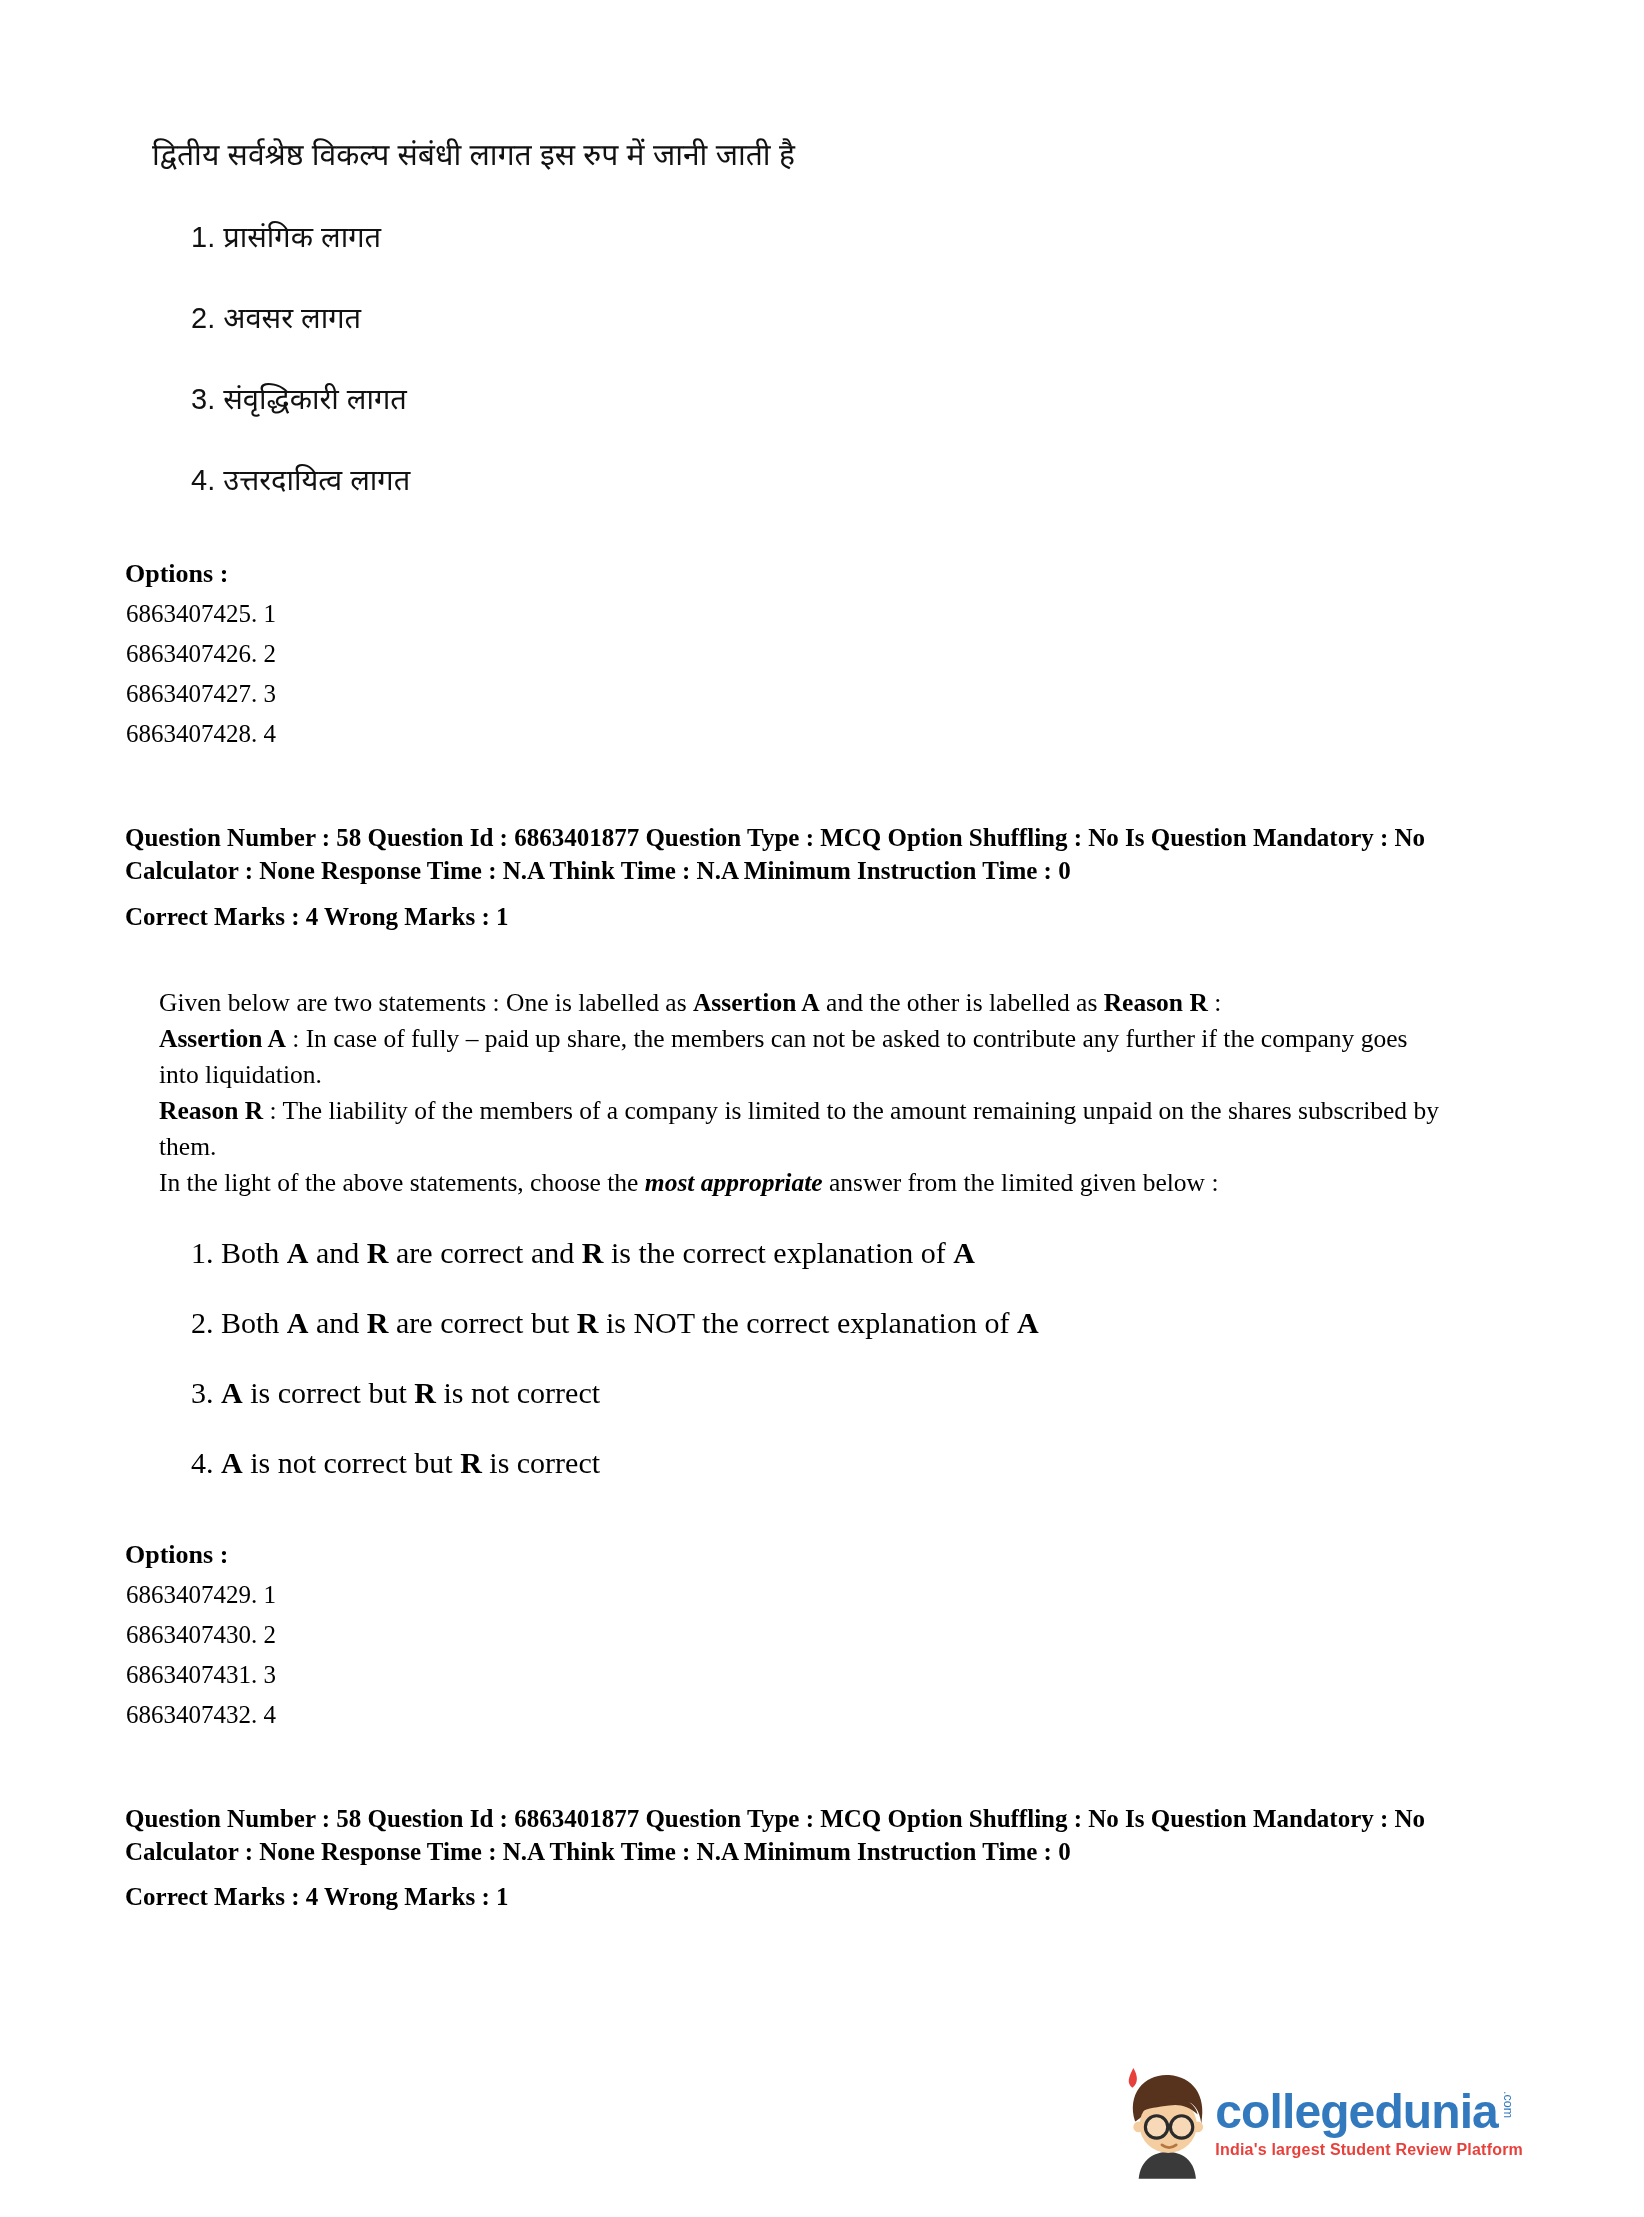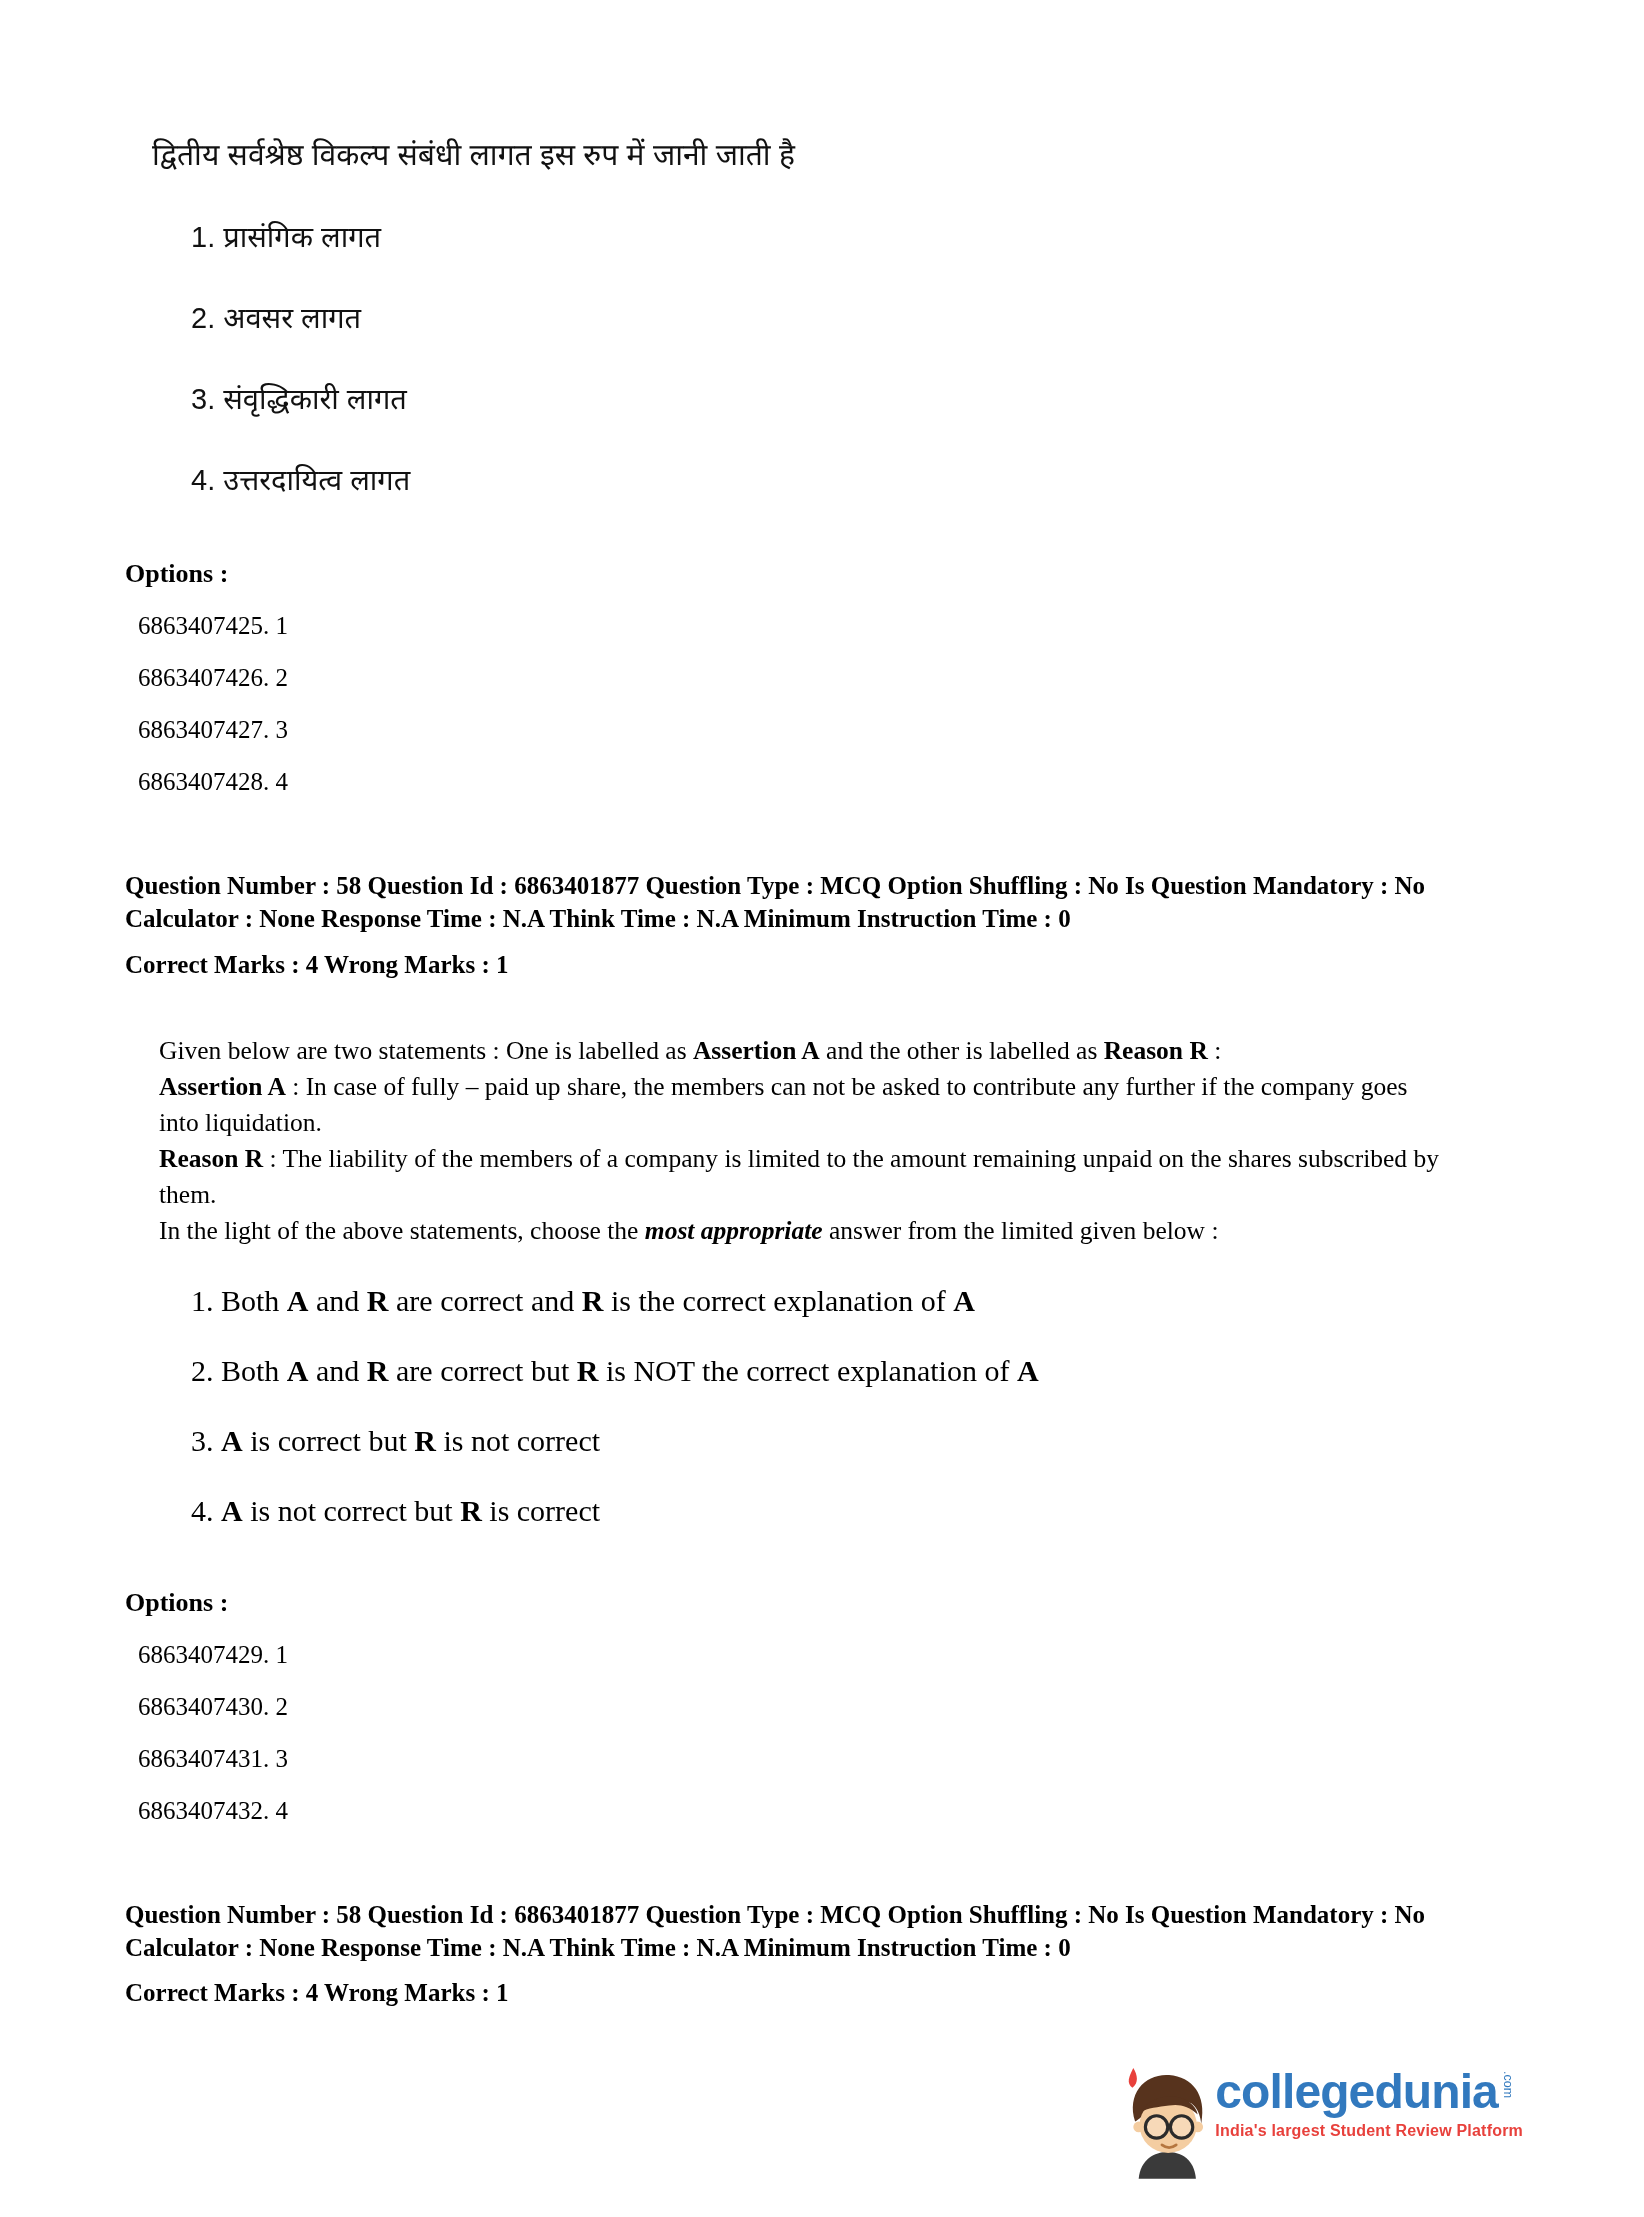--- a/index.html
+++ b/index.html
@@ -39,21 +39,21 @@
   
   .options-label {
     font-weight: bold;
     font-size: 26px;
     line-height: 39px;
     margin: 54px 0 0 0;
   }
   .opt-id {
     font-size: 25px;
     line-height: 39px;
-    margin: 13px;
+    margin: 1px;
   }
 
   
   .meta {
     margin-top: 68px;
   }
   .meta p {
     font-weight: bold;
     font-size: 25px;
     line-height: 33px;
@@ -80,21 +80,21 @@
     margin: 34px 0 0 66px;
     max-width: 1254px;
   }
 
   
   .footer-logo {
     position: absolute;
     right: 25px;
     bottom: 38px;
     display: flex;
-    align-items: flex-start;
+    align-items: center;
     gap: 3px;
     font-family: "Liberation Sans", sans-serif;
   }
   .mascot {
     width: 93px;
     height: 113px;
     flex: 0 0 auto;
   }
   .brand-block {
     display: flex;

